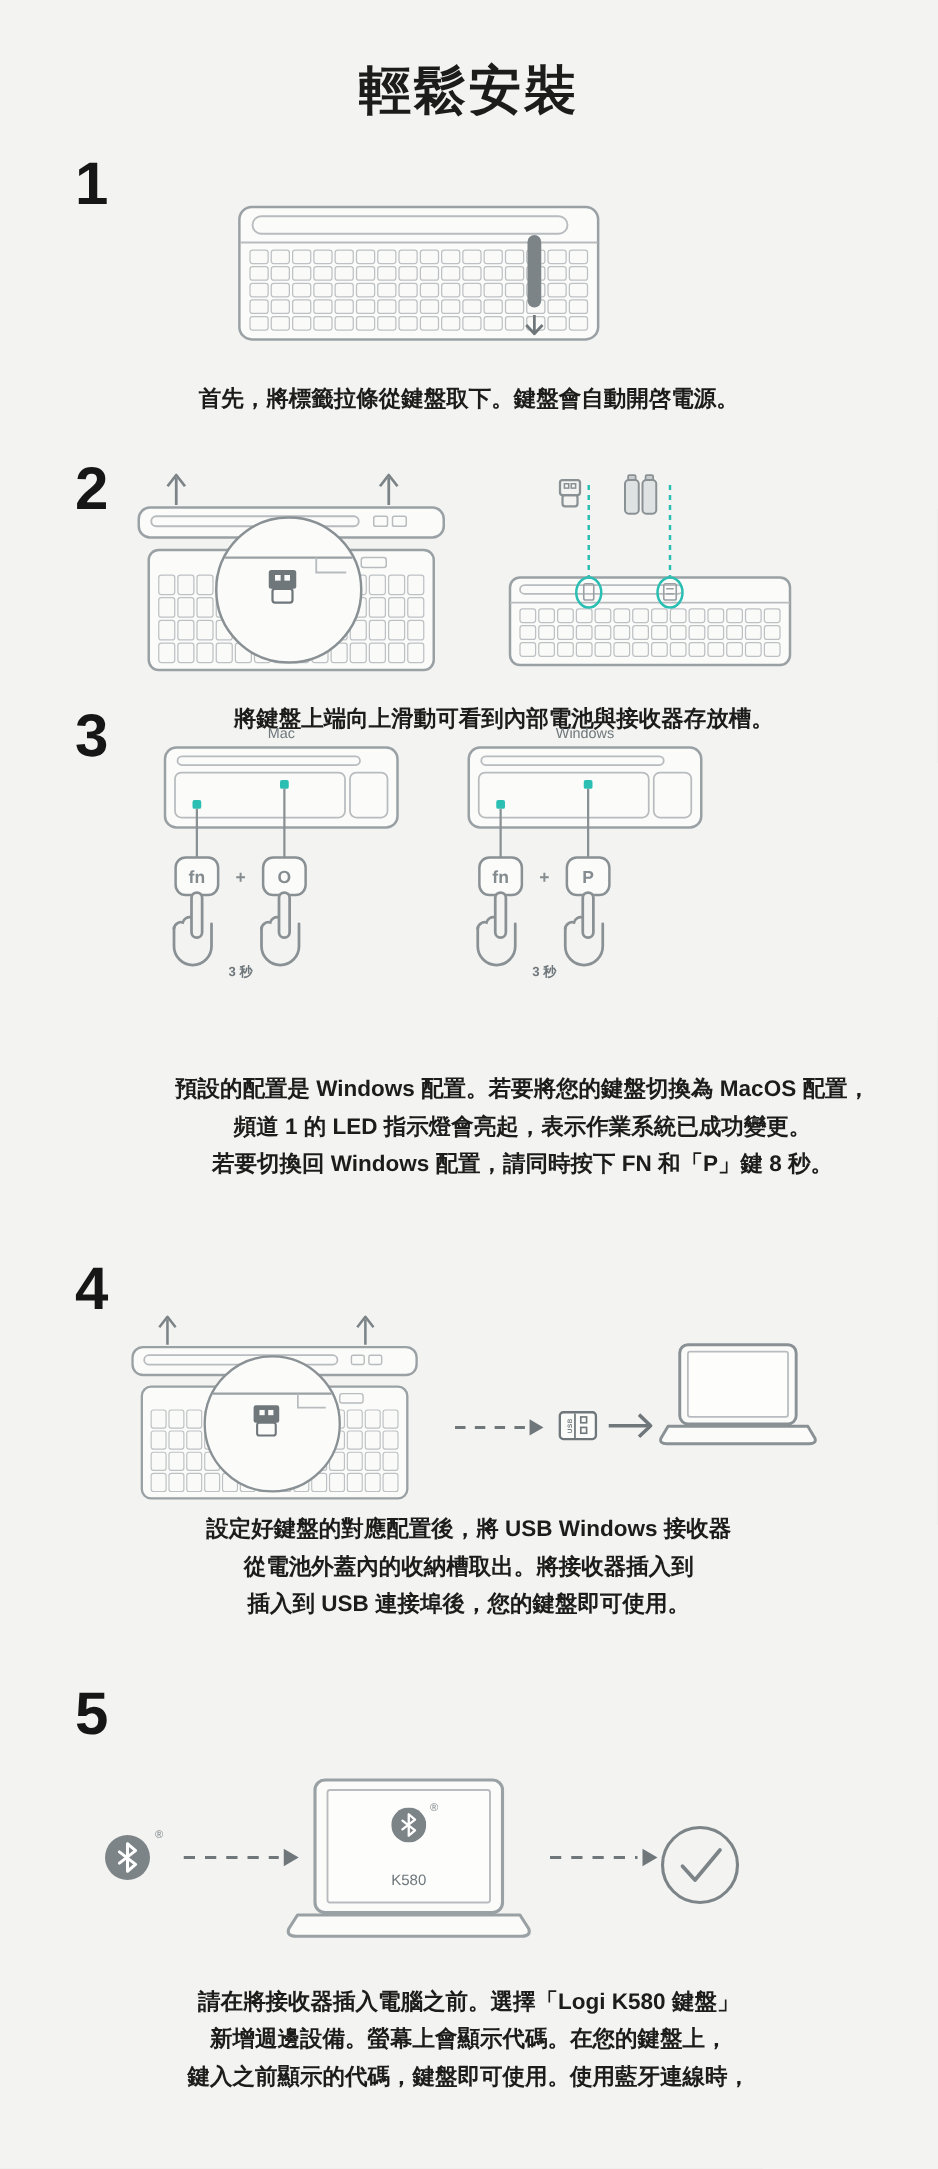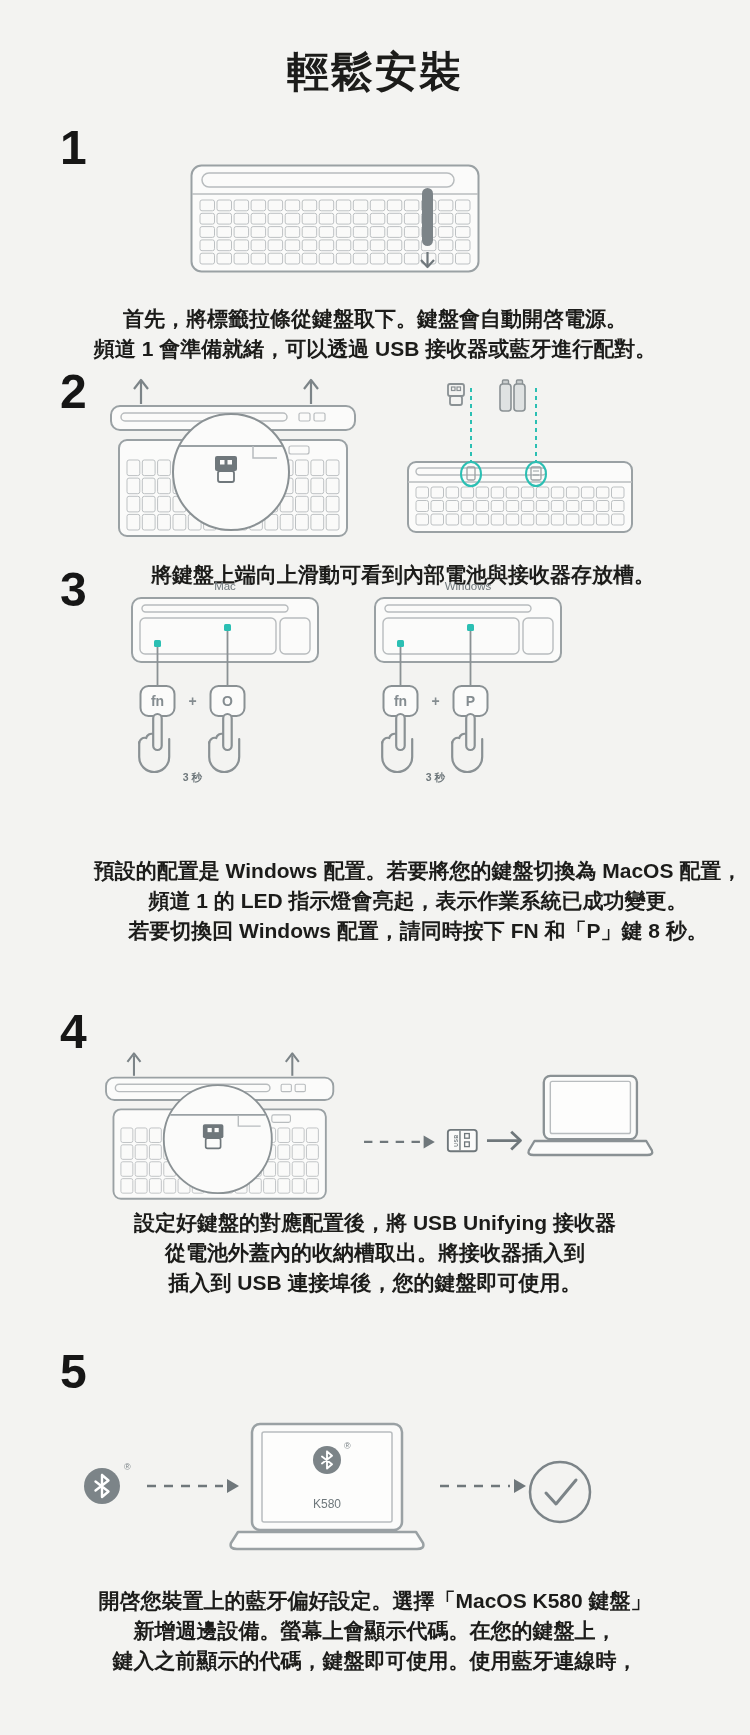--- a/index.html
+++ b/index.html
@@ -3,21 +3,21 @@
 <meta charset="utf-8">
 <style>
   html,body{margin:0;padding:0;}
   body{background:#e8e8e6;font-family:"Liberation Sans","DejaVu Sans",sans-serif;}
   .page{position:relative;width:750px;height:1735px;margin:0 auto;background:#f3f3f1;overflow:hidden;}
   .title{position:absolute;top:44px;left:0;width:100%;margin:0;text-align:center;
          font-size:42px;font-weight:800;color:#1c1c1a;letter-spacing:2px;}
   .num{position:absolute;left:60px;font-size:48px;font-weight:700;color:#161616;line-height:1;}
   .num1{top:124px;} .num2{top:368px;} .num3{top:566px;} .num4{top:1008px;} .num5{top:1348px;}
   .caption{position:absolute;left:0;width:100%;text-align:center;color:#1c1c1a;
-           font-size:21px;font-weight:600;line-height:30px;}
+           font-size:18px;font-weight:600;line-height:30px;}
   .cap1{top:304px;} .cap2{top:560px;margin-left:28px;} .cap3{top:856px;margin-left:43px;} .cap4{top:1208px;} .cap5{top:1586px;}
   .illus{position:absolute;}
   .svg1{left:190px;top:164px;}
   .svg2a{left:103px;top:372px;}
   .svg2b{left:400px;top:374px;}
   .col3a{left:125px;top:578px;}
   .col3b{left:368px;top:578px;}
   .svg4{left:98px;top:1046px;}
   .svg5{left:55px;top:1416px;}
   svg text{font-family:"Liberation Sans","DejaVu Sans",sans-serif;}
@@ -217,21 +217,20 @@
         <rect x="231.4" y="89.2" width="14.5" height="10.8" rx="2" fill="#fafaf9" stroke="#bdc1c3" stroke-width="1"></rect>
         <rect x="248.4" y="89.2" width="14.5" height="10.8" rx="2" fill="#fafaf9" stroke="#bdc1c3" stroke-width="1"></rect>
         <rect x="265.5" y="89.2" width="14.5" height="10.8" rx="2" fill="#fafaf9" stroke="#bdc1c3" stroke-width="1"></rect>
       </g>
     <rect x="232" y="24" width="11" height="58" rx="5.5" fill="#7c8488"></rect>
     <path d="M237.5,88 V102" stroke="#6f777b" stroke-width="2.2"></path>
     <path d="M231,96 L237.5,103 L244,96" stroke="#6f777b" stroke-width="2.2" fill="none" stroke-linejoin="round"></path>
   </svg>
   <div class="caption cap1">
     <div>首先，將標籤拉條從鍵盤取下。鍵盤會自動開啓電源。</div>
-    <div>頻道 1 會準備就緒，可以透過 USB 接收器或藍牙進行配對。</div>
   </div>
 
   <div class="num num2">2</div>
   <svg class="illus svg2a" width="260" height="170" viewBox="0 0 260 170">
     <use href="#kb-mag"></use>
   </svg>
   <svg class="illus svg2b" width="240" height="165" viewBox="0 0 240 165">
     <g>
       <rect x="48" y="10" width="16" height="12" rx="2" fill="none" stroke="#8a9194" stroke-width="1.8"></rect>
       <rect x="51.5" y="13" width="3.5" height="3.5" fill="none" stroke="#8a9194" stroke-width="1.2"></rect>
@@ -373,21 +372,21 @@
     </g>
     <path d="M417,101.5 H452" stroke="#6f777b" stroke-width="3"></path>
     <path d="M443,92 L453,101.5 L443,111" stroke="#6f777b" stroke-width="3" fill="none" stroke-linejoin="round"></path>
     <g>
       <rect x="478" y="32" width="100" height="68" rx="7" fill="#fbfbfa" stroke="#8a9194" stroke-width="2.5"></rect>
       <rect x="485" y="38" width="86" height="56" rx="2" fill="#fdfdfc" stroke="#b8bcbe" stroke-width="1.5"></rect>
       <path d="M468,102 H588 L594,112 Q596,117 589,117 H467 Q460,117 462,112 Z" fill="#fbfbfa" stroke="#8a9194" stroke-width="2.5" stroke-linejoin="round"></path>
     </g>
   </svg>
   <div class="caption cap4">
-    <div>設定好鍵盤的對應配置後，將 USB Unifying 接收器</div>
+    <div>設定好鍵盤的對應配置後，將 USB Windows 接收器</div>
     <div>從電池外蓋內的收納槽取出。將接收器插入到</div>
     <div>插入到 USB 連接埠後，您的鍵盤即可使用。</div>
   </div>
 
   <div class="num num5">5</div>
   <svg class="illus svg5" width="640" height="160" viewBox="0 0 640 160">
     <use href="#bt-badge" x="29" y="52" width="36" height="36"></use>
     <text x="69" y="54" class="reg">®</text>
     <path d="M92,70 H168" stroke="#6f777b" stroke-width="2.5" stroke-dasharray="9 8"></path>
     <path d="M172,63 L184,70 L172,77 Z" fill="#6f777b"></path>
@@ -400,18 +399,18 @@
       <path d="M183,116 H361 L368,127 Q370,133 362,133 H182 Q174,133 176,127 Z" fill="#fbfbfa" stroke="#9aa1a4" stroke-width="2.5" stroke-linejoin="round"></path>
     </g>
     <path d="M385,70 H455" stroke="#6f777b" stroke-width="2.5" stroke-dasharray="9 8"></path>
     <path d="M459,63 L471,70 L459,77 Z" fill="#6f777b"></path>
     <g>
       <circle cx="505" cy="76" r="30" fill="none" stroke="#7c8488" stroke-width="2.5"></circle>
       <path d="M491,77 L501,88 L521,64" fill="none" stroke="#7c8488" stroke-width="3" stroke-linecap="round" stroke-linejoin="round"></path>
     </g>
   </svg>
   <div class="caption cap5">
-    <div>開啓您裝置上的藍牙偏好設定。選擇「MacOS K580 鍵盤」</div>
+    <div>請在將接收器插入電腦之前。選擇「Logi K580 鍵盤」</div>
     <div>新增週邊設備。螢幕上會顯示代碼。在您的鍵盤上，</div>
     <div>鍵入之前顯示的代碼，鍵盤即可使用。使用藍牙連線時，</div>
   </div>
 
 </div>
 
 </body></html>

